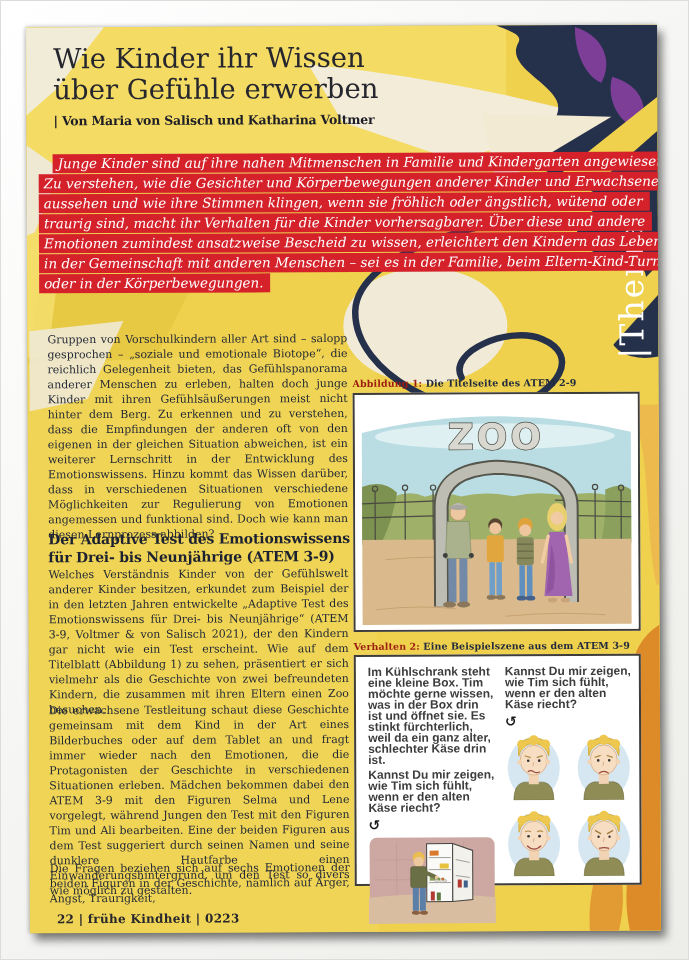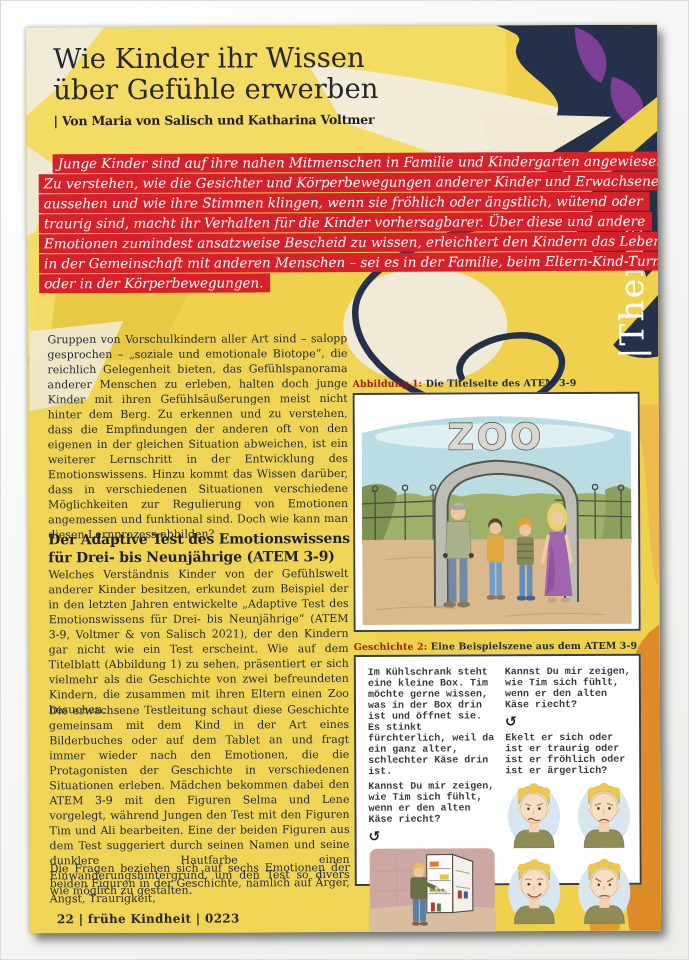--- a/index.html
+++ b/index.html
@@ -34,21 +34,21 @@
 
   .caption{position:absolute;left:325px;z-index:3;font-size:9.5px;font-weight:bold;letter-spacing:0.1px;}
   .cap1{top:352px;}
   .cap2{top:615px;}
   .cap-label{color:#9b1c10;margin-top:46px;}
   .cap-text{color:#232b3d;}
 
   .fig1{position:absolute;left:325px;top:367px;width:287px;height:239px;z-index:2;background:#ffffff;border:2px solid #3e3d3a;box-sizing:border-box;}
   .fig2{position:absolute;left:325px;top:629px;width:287px;height:231px;z-index:2;background:#ffffff;border:2px solid #3e3d3a;box-sizing:border-box;
         display:grid;grid-template-columns:1fr 1fr;column-gap:10px;padding:10px 12px;}
-  .f2text{margin:0 0 4px 0;font-family:Liberation Mono, monospace;font-size:10px;line-height:11px;font-weight:bold;color:#3c3c3c;}
+  .f2text{margin:0 0 4px 0;font-family:Liberation Sans, sans-serif;font-size:12px;line-height:11px;font-weight:bold;color:#3c3c3c;}
   .replay{font-family:"DejaVu Sans",sans-serif;font-size:14px;line-height:15px;font-weight:bold;color:#1c1c1c;margin:1px 0 3px 0;}
   .weiter{margin-top:4px;height:11px;line-height:11px;background:#3c7a44;color:#eef4ec;text-align:center;
           font-family:"Liberation Sans",sans-serif;font-size:6px;letter-spacing:0.3px;}
   .faces{display:grid;grid-template-columns:57px 57px;column-gap:13px;row-gap:8px;justify-content:center;margin-top:2px;}
 </style>
 </head>
 <body>
 
 <div class="stage">
   <div class="page">
@@ -104,21 +104,21 @@
       <span>Der Adaptive Test des Emotionswissens</span>
       <span>für Drei- bis Neunjährige (ATEM 3-9)</span>
     </div>
     <p class="bodyp p2">Welches Verständnis Kinder von der Gefühlswelt anderer Kinder besitzen, erkundet zum Beispiel der in den letzten Jahren entwickelte „Adaptive Test des Emotionswissens für Drei- bis Neunjährige“ (ATEM 3-9, Voltmer &amp; von Salisch 2021), der den Kindern gar nicht wie ein Test erscheint. Wie auf dem Titelblatt (Abbildung 1) zu sehen, präsentiert er sich vielmehr als die Geschichte von zwei befreundeten Kindern, die zusammen mit ihren Eltern einen Zoo besuchen.</p>
     <p class="bodyp p3">Die erwachsene Testleitung schaut diese Geschichte gemeinsam mit dem Kind in der Art eines Bilderbuches oder auf dem Tablet an und fragt immer wieder nach den Emotionen, die die Protagonisten der Geschichte in verschiedenen Situationen erleben. Mädchen bekommen dabei den ATEM 3-9 mit den Figuren Selma und Lene vorgelegt, während Jungen den Test mit den Figuren Tim und Ali bearbeiten. Eine der beiden Figuren aus dem Test suggeriert durch seinen Namen und seine dunklere Hautfarbe einen Einwanderungshintergrund, um den Test so divers wie möglich zu gestalten.</p>
     <p class="bodyp p4">Die Fragen beziehen sich auf sechs Emotionen der beiden Figuren in der Geschichte, nämlich auf Ärger, Angst, Traurigkeit,</p>
     <div class="footer">22 | frühe Kindheit | 0223</div>
 
     <div class="caption cap1">
       <span class="cap-label">Abbildung 1:</span>
-      <span class="cap-text">Die Titelseite des ATEM 3-9</span>
+      <span class="cap-text">Die Titelseite des ATEM 2-9</span>
     </div>
     <div class="fig1">
       <svg width="283" height="235" viewBox="0 0 283 235">
         <rect x="0" y="0" width="283" height="235" fill="#ffffff"></rect>
 
         <path d="M7,38 Q141,6 276,38 L276,128 L7,128 Z" fill="#b9dde3"></path>
         <ellipse cx="140" cy="42" rx="120" ry="13" fill="#ffffff" opacity="0.55"></ellipse>
 
         <path d="M7,104 Q22,95 38,102 Q54,95 70,102 Q88,96 106,102 Q130,96 158,102 Q185,96 210,102 Q235,96 255,102 Q268,98 276,103 L276,150 L7,150 Z" fill="#9fb069"></path>
         <path d="M7,92 Q28,84 42,98 Q36,130 26,148 L7,148 Z" fill="#7d9150"></path>
@@ -197,21 +197,21 @@
           <path d="M196,150 Q202,170 198,195 L191,200 Z" fill="#8c4f9b" opacity="0.8"></path>
           <line x1="193" y1="142" x2="187" y2="168" stroke="#f0cba3" stroke-width="3.4" stroke-linecap="round"></line>
           <line x1="211" y1="142" x2="216" y2="168" stroke="#f0cba3" stroke-width="3.4" stroke-linecap="round"></line>
           <ellipse cx="197" cy="206" rx="4.6" ry="2.4" fill="#caa27b"></ellipse>
             <ellipse cx="210" cy="206" rx="4.6" ry="2.4" fill="#caa27b"></ellipse>
         </g>
       </svg>
     </div>
 
     <div class="caption cap2">
-      <span class="cap-label">Geschichte 2:</span>
+      <span class="cap-label">Verhalten 2:</span>
       <span class="cap-text">Eine Beispielszene aus dem ATEM 3-9</span>
     </div>
     <div class="fig2">
       <div class="f2col">
         <p class="f2text">Im Kühlschrank steht eine kleine Box. Tim möchte gerne wissen, was in der Box drin ist und öffnet sie. Es stinkt fürchterlich, weil da ein ganz alter, schlechter Käse drin ist.</p>
         <p class="f2text">Kannst Du mir zeigen, wie Tim sich fühlt, wenn er den alten Käse riecht?</p>
         <div class="replay">↺</div>
         <svg width="127" height="88" viewBox="0 0 127 88">
           <rect x="1" y="2" width="125" height="70" rx="7" fill="#cda8a3"></rect>
           <g stroke="#c09b97" stroke-width="0.8">
@@ -250,21 +250,20 @@
               <rect x="51" y="52" width="6" height="23" fill="#5c7fa8"></rect>
             <ellipse cx="47" cy="77" rx="4" ry="2" fill="#8a5f3f"></ellipse>
               <ellipse cx="55" cy="77" rx="4" ry="2" fill="#8a5f3f"></ellipse>
           </g>
         </svg>
         <div class="weiter">Weiter</div>
       </div>
       <div class="f2col">
         <p class="f2text">Kannst Du mir zeigen, wie Tim sich fühlt, wenn er den alten Käse riecht?</p>
         <div class="replay">↺</div>
-        <p class="f2text">Ekelt er sich oder ist er traurig oder ist er fröhlich oder ist er ärgerlich?</p>
         <div class="faces">
 
           <svg width="57" height="68" viewBox="0 0 56 68">
             <ellipse cx="28" cy="36" rx="26" ry="31" fill="#d6e7f2"></ellipse>
             <path d="M8,68 Q8,52 18,50 L38,50 Q48,52 48,68 Z" fill="#8f8d55" stroke="#6f6d3f" stroke-width="0.6"></path>
             <rect x="23" y="41" width="10" height="11" fill="#f2d4b4"></rect>
             <ellipse cx="28" cy="28" rx="13.5" ry="15" fill="#f7ddc2" stroke="#d8ab83" stroke-width="0.8"></ellipse>
             <circle cx="14" cy="30" r="2.5" fill="#f2d4b4"></circle>
               <circle cx="42" cy="30" r="2.5" fill="#f2d4b4"></circle>
             <path d="M13,24 Q10,6 28,6 Q46,6 43,24 Q40,12 28,11 Q16,12 13,24 Z" fill="#eec84e" stroke="#d1a839" stroke-width="0.8"></path>

